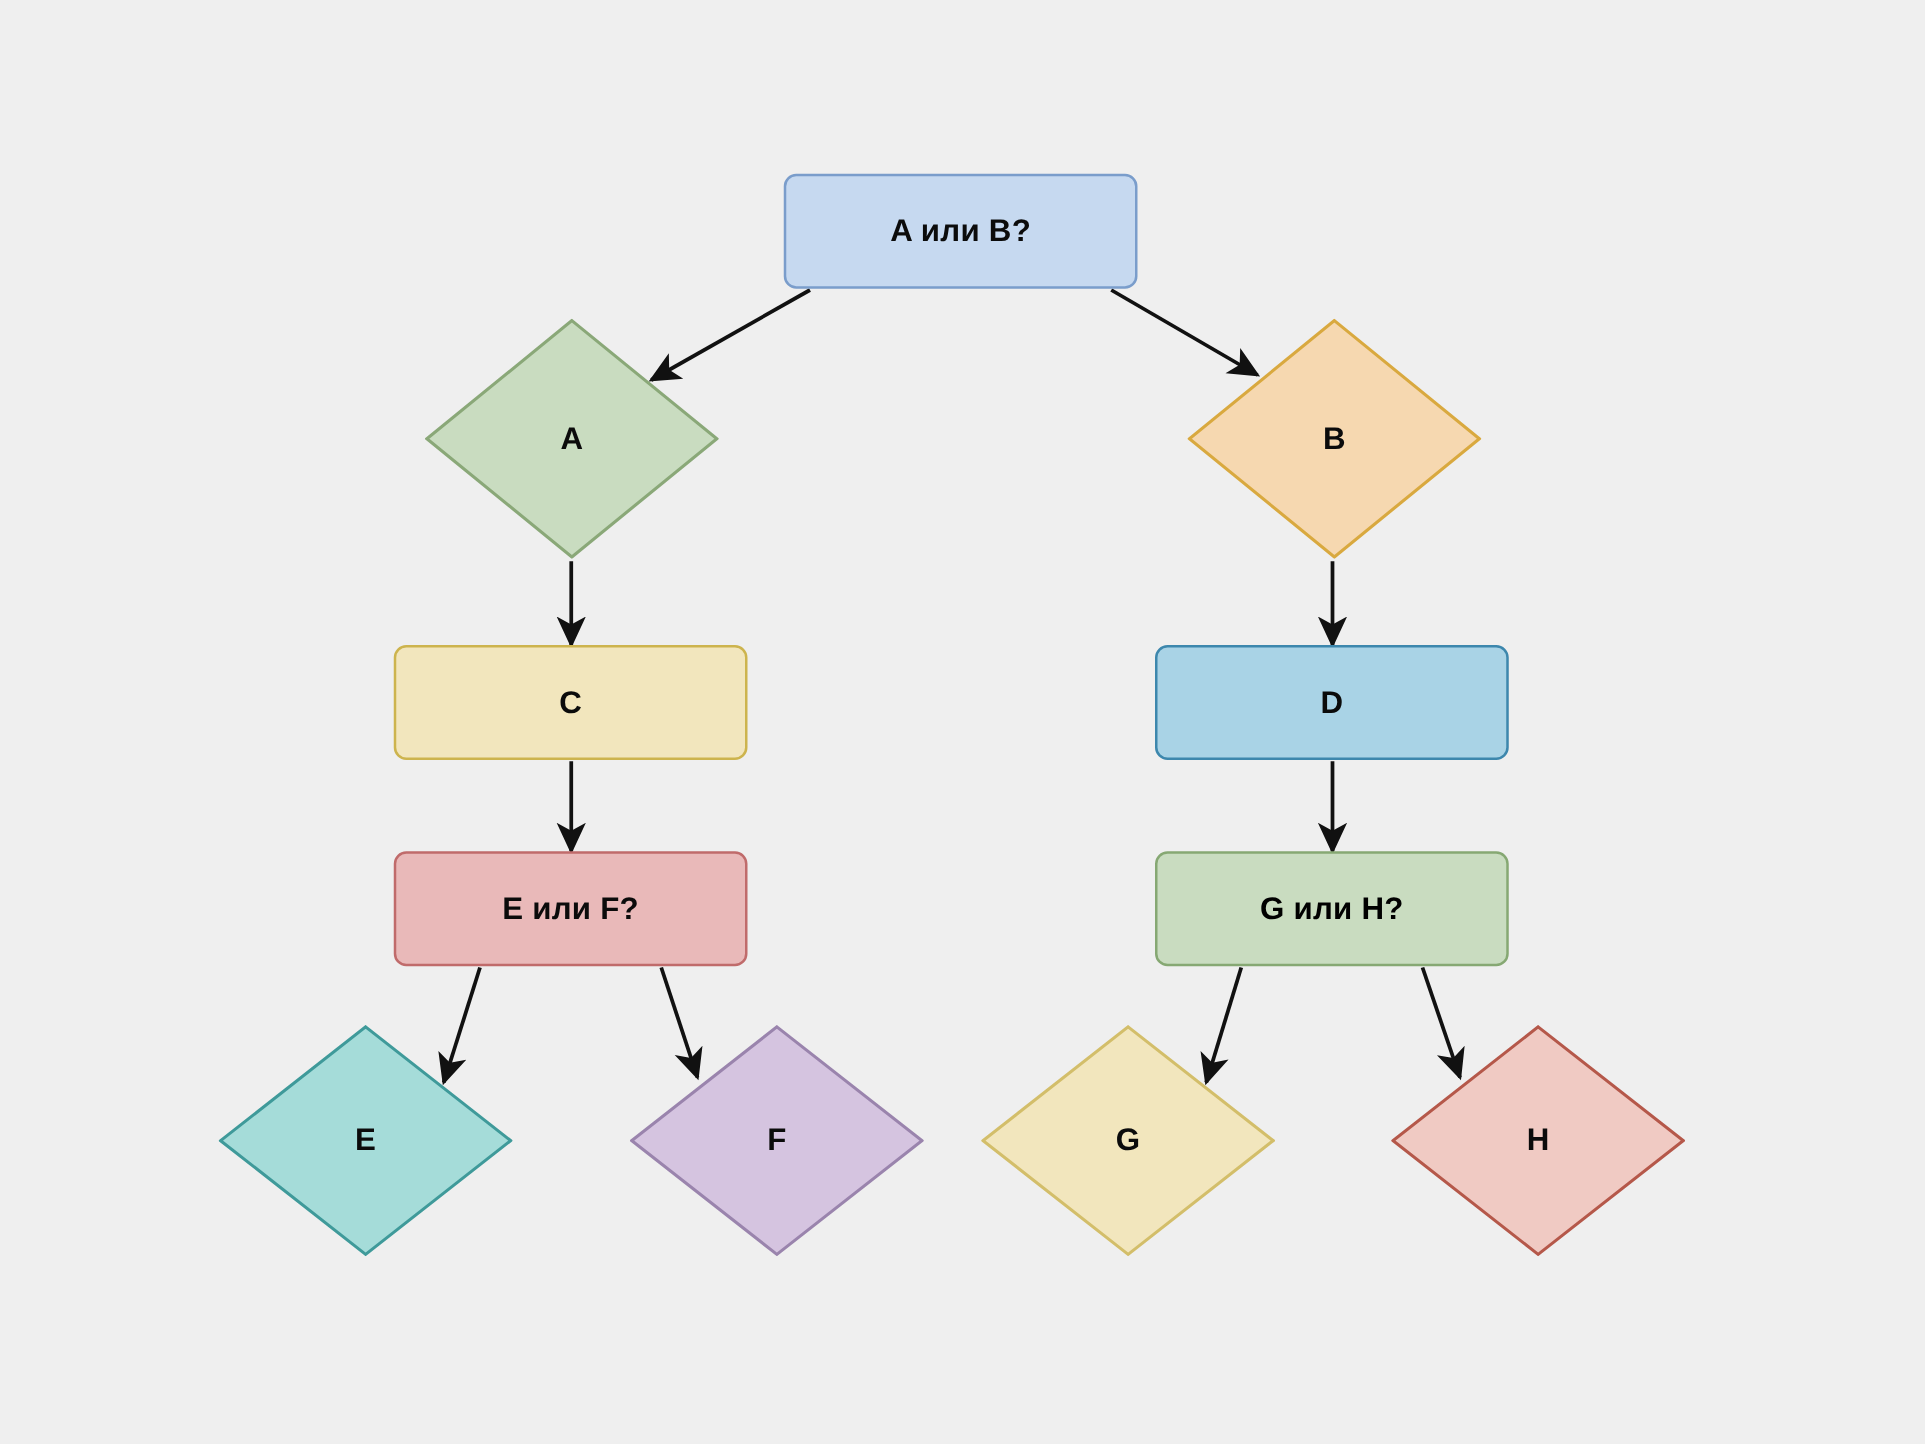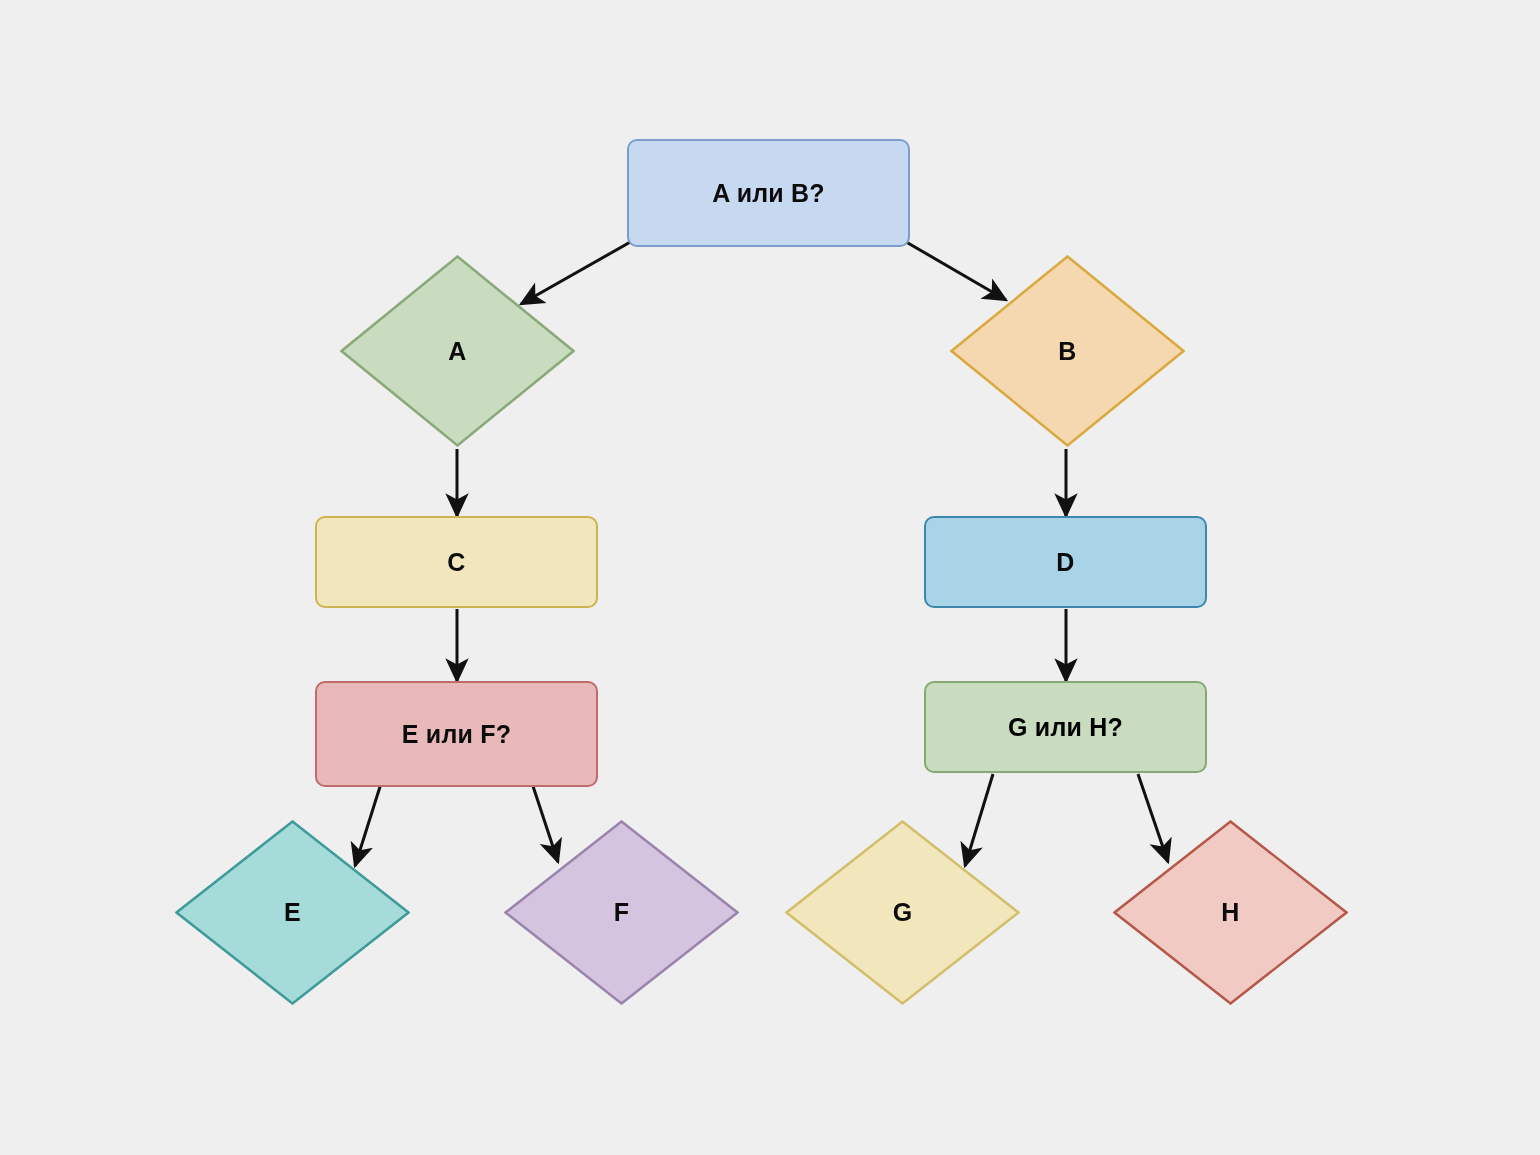--- a/index.html
+++ b/index.html
@@ -79,42 +79,42 @@
         <line x1="1066" y1="449" x2="1066" y2="516" stroke="#111111" stroke-width="3" marker-end="url(#arrowhead)"></line>
         <line x1="457" y1="609" x2="457" y2="681" stroke="#111111" stroke-width="3" marker-end="url(#arrowhead)"></line>
         <line x1="1066" y1="609" x2="1066" y2="681" stroke="#111111" stroke-width="3" marker-end="url(#arrowhead)"></line>
         <line x1="384" y1="774" x2="355" y2="866" stroke="#111111" stroke-width="3" marker-end="url(#arrowhead)"></line>
         <line x1="529" y1="774" x2="558" y2="862" stroke="#111111" stroke-width="3" marker-end="url(#arrowhead)"></line>
         <line x1="993" y1="774" x2="965" y2="866" stroke="#111111" stroke-width="3" marker-end="url(#arrowhead)"></line>
         <line x1="1138" y1="774" x2="1168" y2="862" stroke="#111111" stroke-width="3" marker-end="url(#arrowhead)"></line>
       </g>
   </svg>
   <div id="node-layer">
-      <div class="node node-box" style="left: 627px; top: 139px; width: 283px; height: 108px; background: rgb(198, 217, 240); border-color: rgb(122, 157, 203);">
+      <div class="node node-box" style="left: 627px; top: 139px; width: 283px; height: 92px; background: rgb(198, 217, 240); border-color: rgb(122, 157, 203);">
         <span class="node-label" style="color: rgb(11, 11, 11);">A или B?</span>
       </div>
       <div class="diamond-wrap" style="left: 340px; top: 255px; width: 235px; height: 192px;">
         <svg width="235" height="192" viewBox="0 0 235 192">
           <polygon points="117.5,1.5 233.5,96 117.5,190.5 1.5,96" fill="#c9dcc0" stroke="#8aa878" stroke-width="2.5" stroke-linejoin="miter"></polygon>
         </svg>
         <span class="node-label" style="color: rgb(11, 11, 11);">A</span>
       </div>
       <div class="diamond-wrap" style="left: 950px; top: 255px; width: 235px; height: 192px;">
         <svg width="235" height="192" viewBox="0 0 235 192">
           <polygon points="117.5,1.5 233.5,96 117.5,190.5 1.5,96" fill="#f6d8b0" stroke="#d9a93f" stroke-width="2.5" stroke-linejoin="miter"></polygon>
         </svg>
         <span class="node-label" style="color: rgb(11, 11, 11);">B</span>
       </div>
       <div class="node node-box" style="left: 315px; top: 516px; width: 283px; height: 92px; background: rgb(242, 230, 189); border-color: rgb(205, 180, 78);">
         <span class="node-label" style="color: rgb(11, 11, 11);">C</span>
       </div>
       <div class="node node-box" style="left: 924px; top: 516px; width: 283px; height: 92px; background: rgb(169, 211, 230); border-color: rgb(61, 135, 173);">
         <span class="node-label" style="color: rgb(11, 11, 11);">D</span>
       </div>
-      <div class="node node-box" style="left: 315px; top: 681px; width: 283px; height: 106px; background: rgb(233, 185, 185); border-color: rgb(192, 107, 107);">
+      <div class="node node-box" style="left: 315px; top: 681px; width: 283px; height: 92px; background: rgb(233, 185, 185); border-color: rgb(192, 107, 107);">
         <span class="node-label" style="color: rgb(11, 11, 11);">E или F?</span>
       </div>
       <div class="node node-box" style="left: 924px; top: 681px; width: 283px; height: 92px; background: rgb(201, 220, 192); border-color: rgb(134, 168, 115);">
         <span class="node-label" style="color: #000000;">G или H?</span>
       </div>
       <div class="diamond-wrap" style="left: 175px; top: 820px; width: 235px; height: 185px;">
         <svg width="235" height="185" viewBox="0 0 235 185">
           <polygon points="117.5,1.5 233.5,92.5 117.5,183.5 1.5,92.5" fill="#a5dcd9" stroke="#3f9a9a" stroke-width="2.5" stroke-linejoin="miter"></polygon>
         </svg>
         <span class="node-label" style="color: rgb(11, 11, 11);">E</span>

